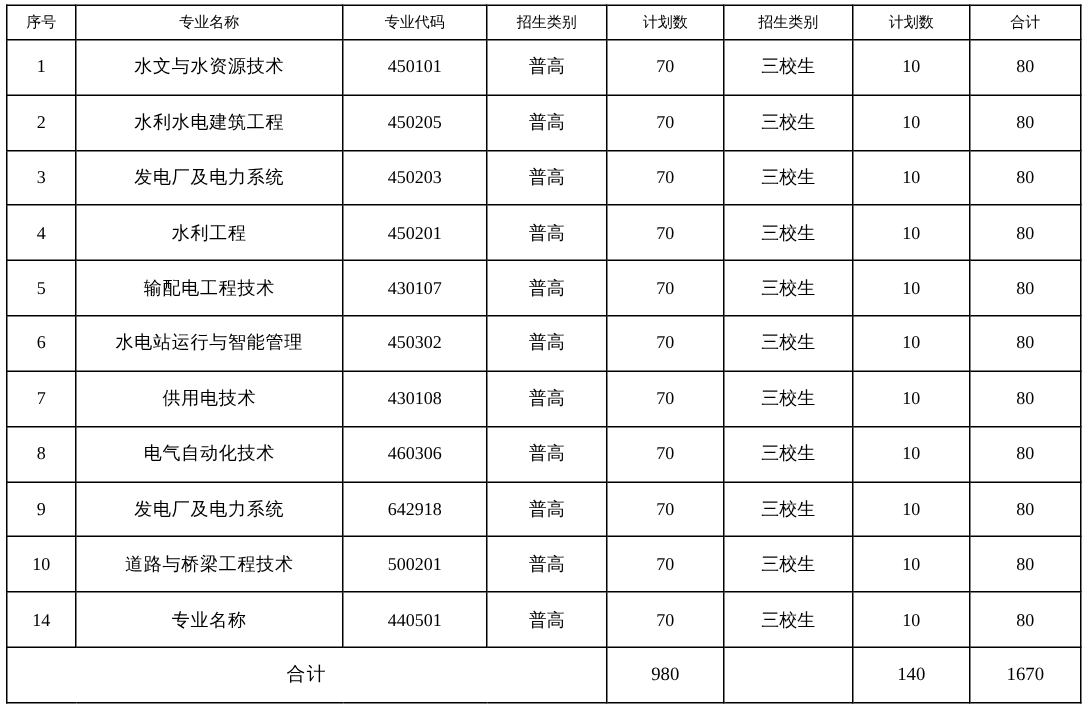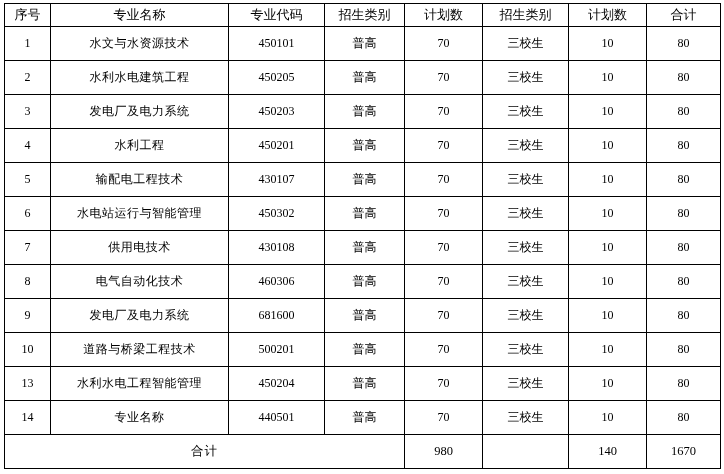--- a/index.html
+++ b/index.html
@@ -32,21 +32,21 @@
     text-align: center;
     vertical-align: middle;
     font-weight: normal;
     font-size: 12px;
     line-height: 1.1;
     padding: 0;
     white-space: nowrap;
     overflow: hidden;
   }
   table.grid thead th {
-    font-size: 13px;
+    font-size: 10px;
     height: 22px;
   }
   table.grid tbody td {
     height: 28px;
   }
   td.major-name {
     font-size: 12.5px;
     letter-spacing: 0.5px;
     font-family: Liberation Serif, serif;
   }
@@ -171,41 +171,31 @@
         <td>460306</td>
         <td>普高</td>
         <td>70</td>
         <td>三校生</td>
         <td>10</td>
         <td>80</td>
       </tr>
       <tr>
         <td>9</td>
         <td class="major-name">发电厂及电力系统</td>
-        <td>681600</td>
+        <td>642918</td>
         <td>普高</td>
         <td>70</td>
         <td>三校生</td>
         <td>10</td>
         <td>80</td>
       </tr>
       <tr>
         <td>10</td>
         <td class="major-name">道路与桥梁工程技术</td>
         <td>500201</td>
-        <td>普高</td>
-        <td>70</td>
-        <td>三校生</td>
-        <td>10</td>
-        <td>80</td>
-      </tr>
-      <tr>
-        <td>13</td>
-        <td class="major-name">水利水电工程智能管理</td>
-        <td>450204</td>
         <td>普高</td>
         <td>70</td>
         <td>三校生</td>
         <td>10</td>
         <td>80</td>
       </tr>
       <tr>
         <td>14</td>
         <td class="major-name">专业名称</td>
         <td>440501</td>

